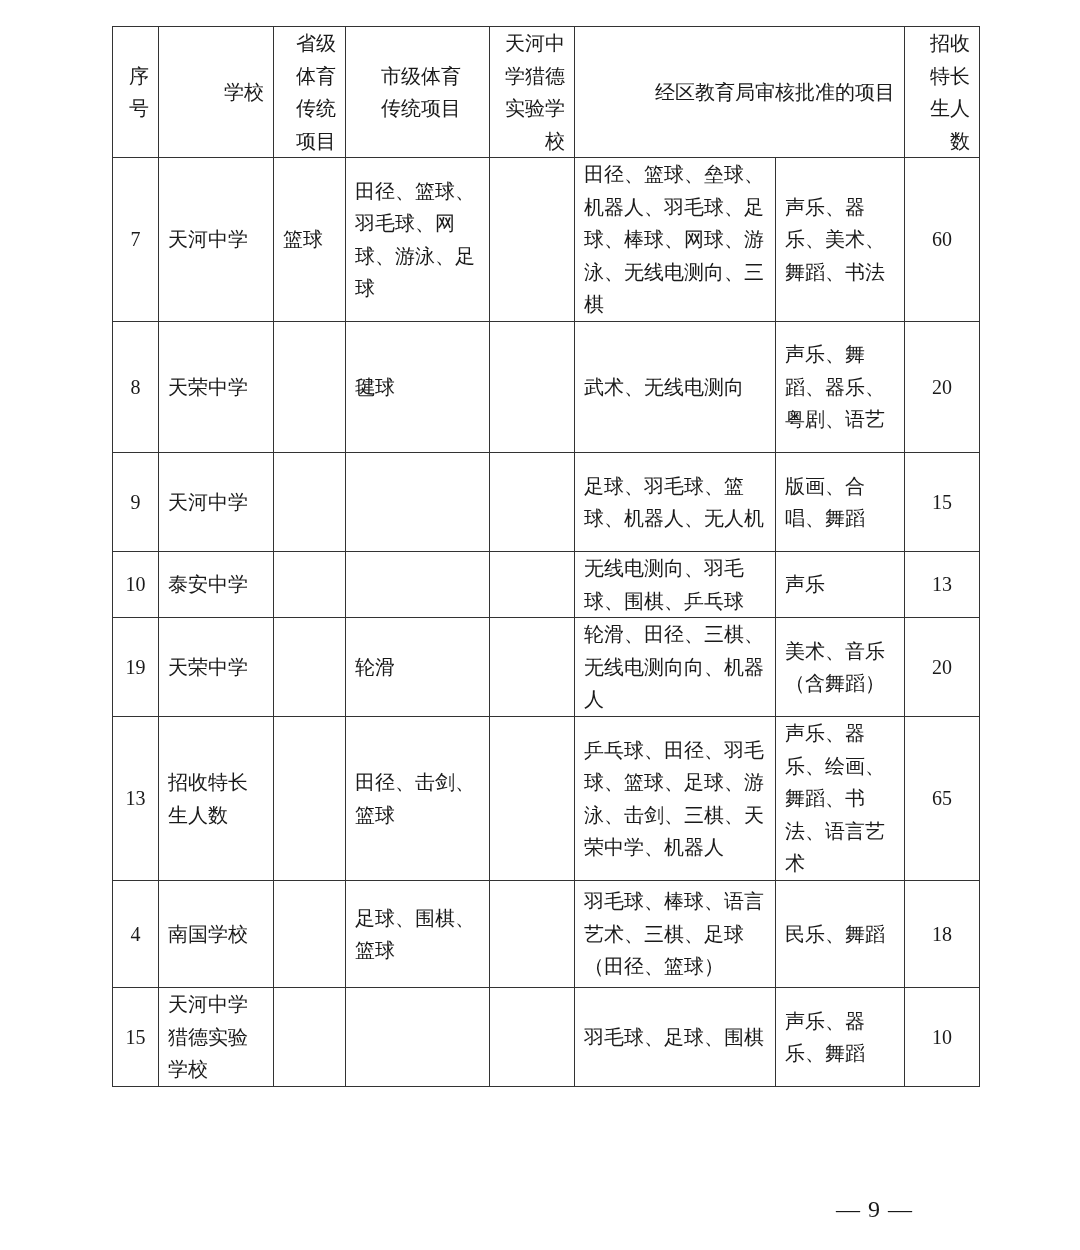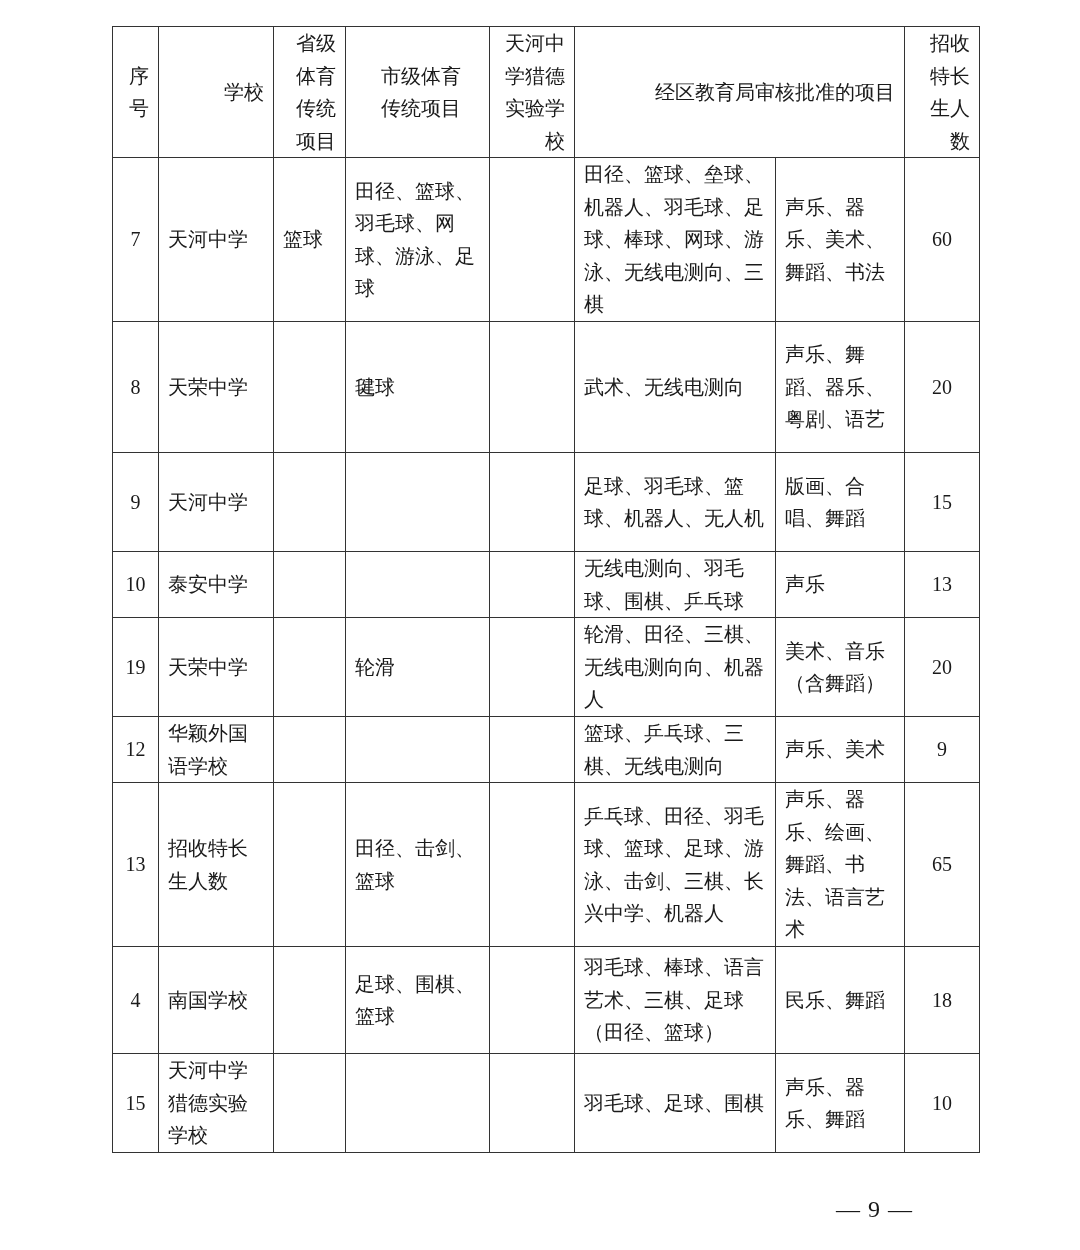--- a/index.html
+++ b/index.html
@@ -85,38 +85,28 @@
     <td class="num">19</td>
     <td class="c">天荣中学</td>
     <td class="c"></td>
     <td class="l">轮滑</td>
     <td class="c"></td>
     <td class="l">轮滑、田径、三棋、无线电测向向、机器人</td>
     <td class="l">美术、音乐（含舞蹈）</td>
     <td class="num">20</td>
   </tr>
 
-  <tr style="height:66px">
-    <td class="num">12</td>
-    <td class="c">华颖外国语学校</td>
-    <td class="c"></td>
-    <td class="l"></td>
-    <td class="c"></td>
-    <td class="l">篮球、乒乓球、三棋、无线电测向</td>
-    <td class="l">声乐、美术</td>
-    <td class="num">9</td>
-  </tr>
 
   <tr style="height:164px">
     <td class="num">13</td>
     <td class="c">招收特长生人数</td>
     <td class="c"></td>
     <td class="l">田径、击剑、篮球</td>
     <td class="c"></td>
-    <td class="l">乒乓球、田径、羽毛球、篮球、足球、游泳、击剑、三棋、长兴中学、机器人</td>
+    <td class="l">乒乓球、田径、羽毛球、篮球、足球、游泳、击剑、三棋、天荣中学、机器人</td>
     <td class="l">声乐、器乐、绘画、舞蹈、书法、语言艺术</td>
     <td class="num">65</td>
   </tr>
 
   <tr style="height:107px">
     <td class="num">4</td>
     <td class="c">南国学校</td>
     <td class="c"></td>
     <td class="l">足球、围棋、篮球</td>
     <td class="c"></td>

